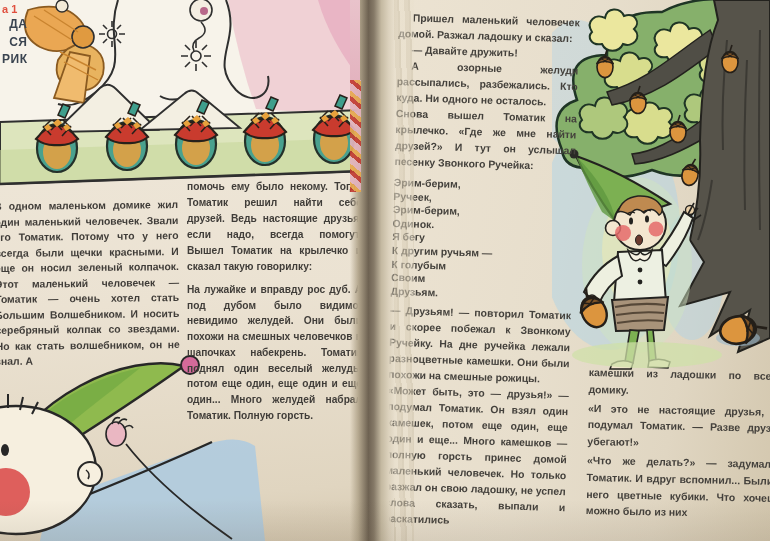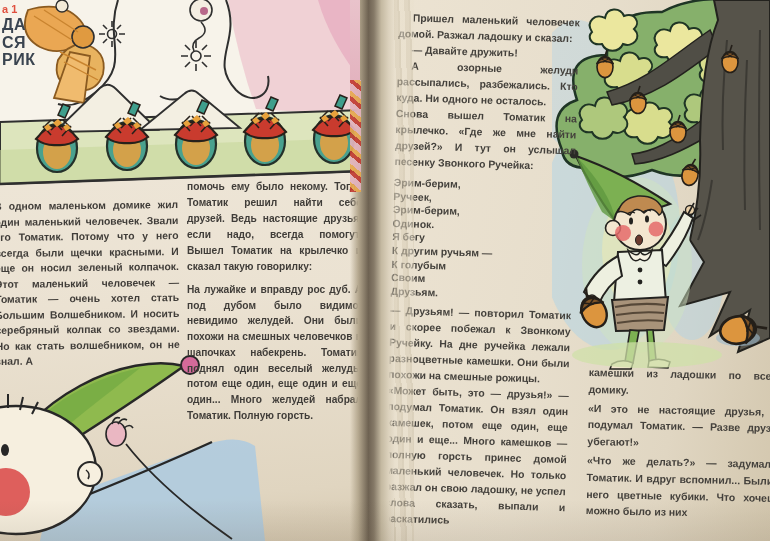--- a/index.html
+++ b/index.html
@@ -28,21 +28,21 @@
   .after{margin-top:7px !important;line-height:15.7px;}
   .rcol1{left:399px;top:10px;width:181px;font-size:10.4px;line-height:16px;
          transform:rotate(1.7deg);transform-origin:left top;color:#44413c;}
   .rcol1 .song{margin-top:6px !important;line-height:13.6px;white-space:pre-line;text-align:left;}
   .rcol1 .sp{margin-top:5px !important;}
   .rcol2{left:589px;top:364px;width:196px;font-size:10.5px;line-height:16.8px;
          transform:rotate(1.2deg);transform-origin:left top;color:#44413c;}
   .rcol2 p{margin-bottom:2px;}
   .title{position:absolute;left:2px;top:3px;z-index:7;font-weight:bold;}
   .title .chap{color:#e0503f;font-size:11px;line-height:13px;}
-  .title .frag{color:#3a4450;font-size:16px;line-height:17.5px;letter-spacing:.5px;white-space:pre-line;}
+  .title .frag{color:#3a4450;font-size:12px;line-height:17.5px;letter-spacing:.5px;white-space:pre-line;text-align:right;}
   .ill{position:absolute;z-index:3;}
   .shade-bottom{position:absolute;left:0;top:500px;width:770px;height:41px;z-index:8;pointer-events:none;
     background:linear-gradient(180deg,rgba(90,75,55,0),rgba(90,75,55,.12));}
 </style>
 </head>
 <body>
 
 <div class="photo">
 
   <div class="page-left"></div>

